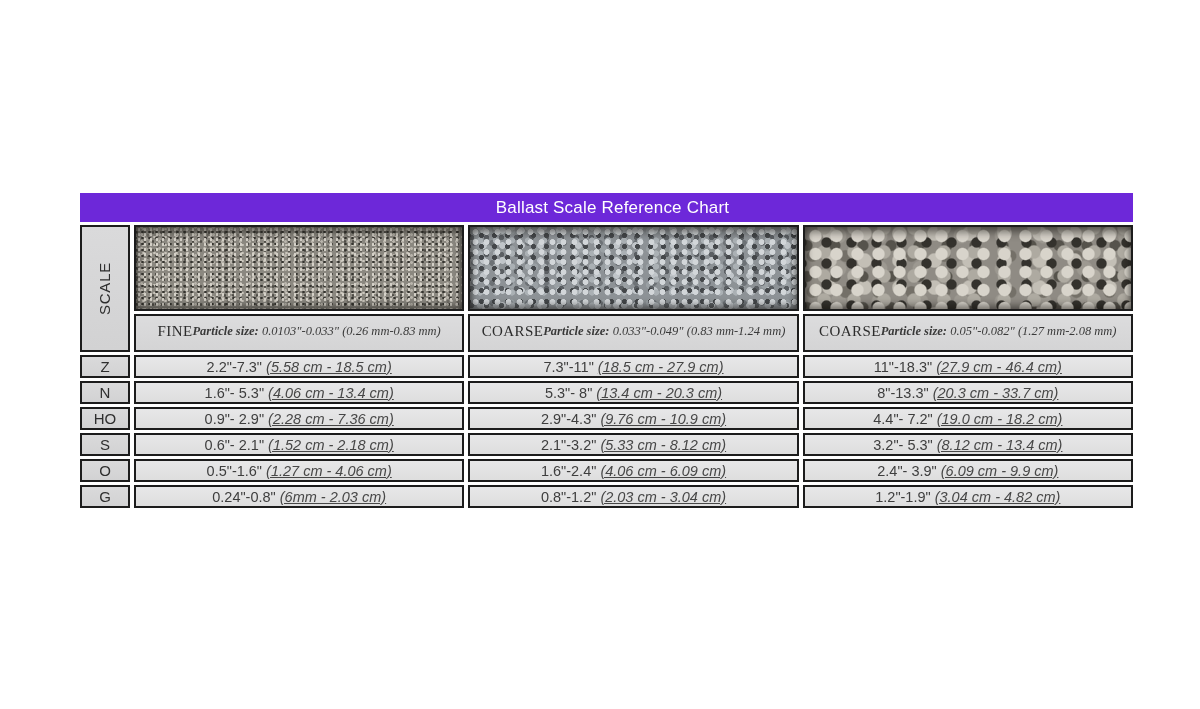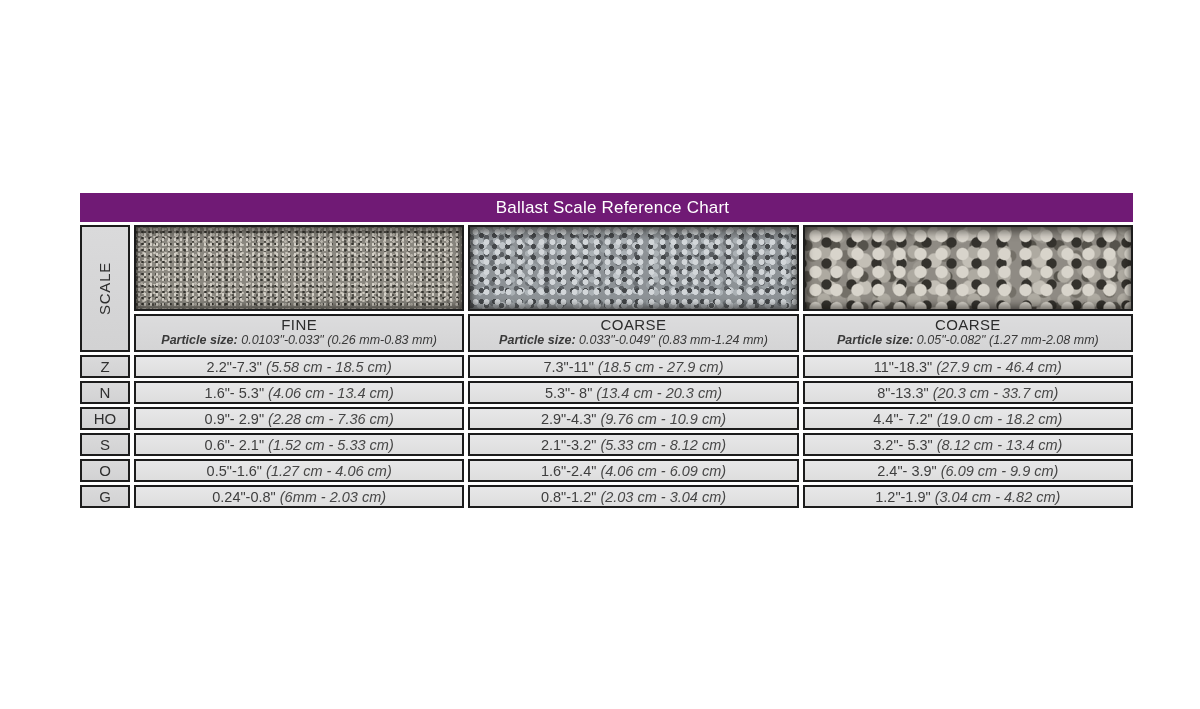--- a/index.html
+++ b/index.html
@@ -15,21 +15,21 @@
 
   .chart {
     position: absolute;
     left: 80px;
     top: 193px;
     width: 1053px;
   }
 
   .title-bar {
     height: 29px;
-    background: #701a75;
+    background: #6d28d9;
     color: #ffffff;
     display: flex;
     align-items: center;
     justify-content: center;
     font-size: 17px;
     letter-spacing: 0.2px;
     padding-left: 12px;
   }
 
   .grid {
@@ -99,24 +99,24 @@
       radial-gradient(circle, #56534c 0 4.8px, rgba(0,0,0,0) 6.2px),
       radial-gradient(circle, #c3bfb6 0 6.5px, rgba(0,0,0,0) 8.0px),
       radial-gradient(circle, #747068 0 5.2px, rgba(0,0,0,0) 6.6px),
       radial-gradient(circle, #9d9991 0 7.0px, rgba(0,0,0,0) 8.6px);
     background-size: 21px 18px, 25px 21px, 30px 24px, 28px 31px, 35px 27px, 33px 36px, 41px 33px;
     background-position: 0 0, 9px 5px, 4px 13px, 16px 3px, 7px 20px, 24px 11px, 13px 25px;
   }
 
   .colhead {
     background: linear-gradient(#dcdcdd, #d4d4d5);
-    flex-direction: column;
     justify-content: center;
     line-height: 1.15;
     padding: 1px 0 4px 0;
+    font-family: Liberation Serif, serif;
   }
   .colname {
     font-size: 15px;
     color: #2c2c2c;
     letter-spacing: 0.4px;
   }
   .particle {
     font-size: 12.5px;
     font-style: italic;
     color: #3a3a3a;
@@ -129,21 +129,21 @@
     font-size: 15px;
     color: #2f2f2f;
   }
 
   .data {
     background: linear-gradient(#e7e7e8, #dedede);
     font-size: 14.5px;
     color: #3e3e3e;
     white-space: nowrap;
   }
-  .data .dcm { font-style: italic; color: #474747; }
+  .data .dcm { font-style: italic; color: #474747; text-decoration: underline; }
 </style>
 </head>
 <body>
 
 <div class="stage">
   <div class="chart">
 
     <div class="title-bar">
       <span>Ballast Scale Reference Chart</span>
     </div>
@@ -211,21 +211,21 @@
       </div>
       <div class="cell data">
         <span class="din">2.9"-4.3"</span>&nbsp;<span class="dcm">(9.76 cm - 10.9 cm)</span>
       </div>
       <div class="cell data">
         <span class="din">4.4"- 7.2"</span>&nbsp;<span class="dcm">(19.0 cm - 18.2 cm)</span>
       </div>
 
       <div class="cell letter">S</div>
       <div class="cell data">
-        <span class="din">0.6"- 2.1"</span>&nbsp;<span class="dcm">(1.52 cm - 5.33 cm)</span>
+        <span class="din">0.6"- 2.1"</span>&nbsp;<span class="dcm">(1.52 cm - 2.18 cm)</span>
       </div>
       <div class="cell data">
         <span class="din">2.1"-3.2"</span>&nbsp;<span class="dcm">(5.33 cm - 8.12 cm)</span>
       </div>
       <div class="cell data">
         <span class="din">3.2"- 5.3"</span>&nbsp;<span class="dcm">(8.12 cm - 13.4 cm)</span>
       </div>
 
       <div class="cell letter">O</div>
       <div class="cell data">

